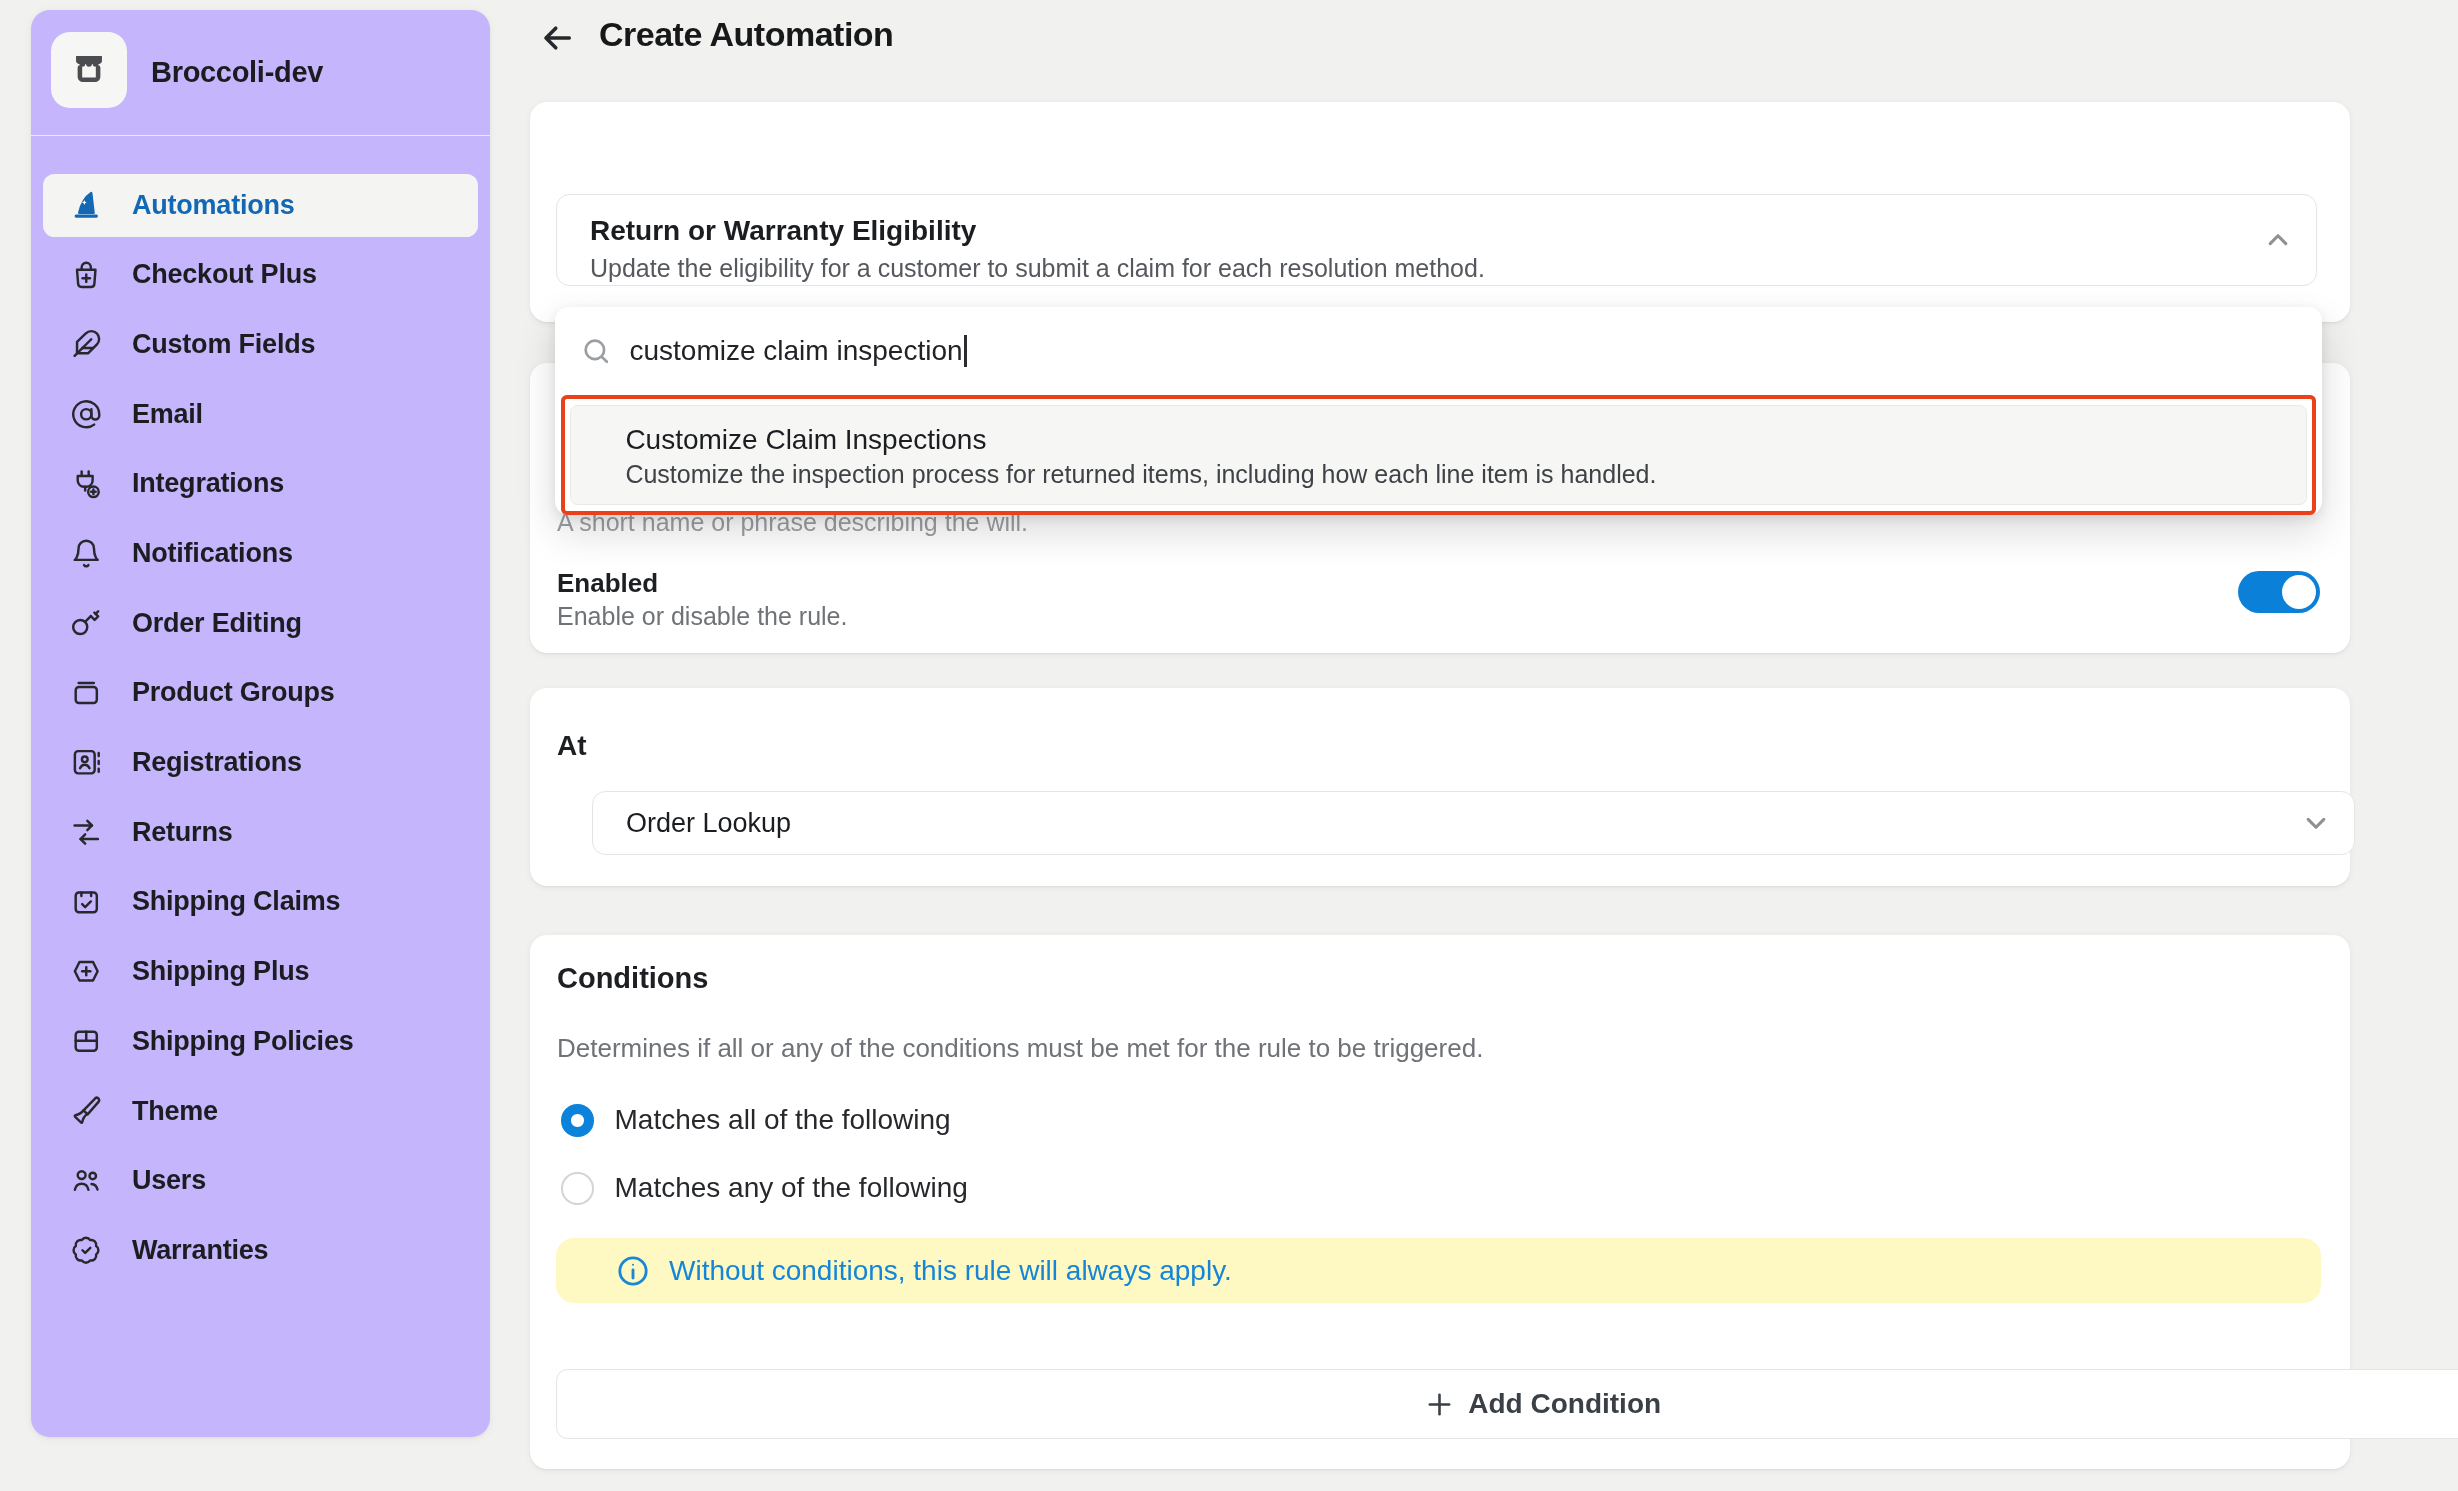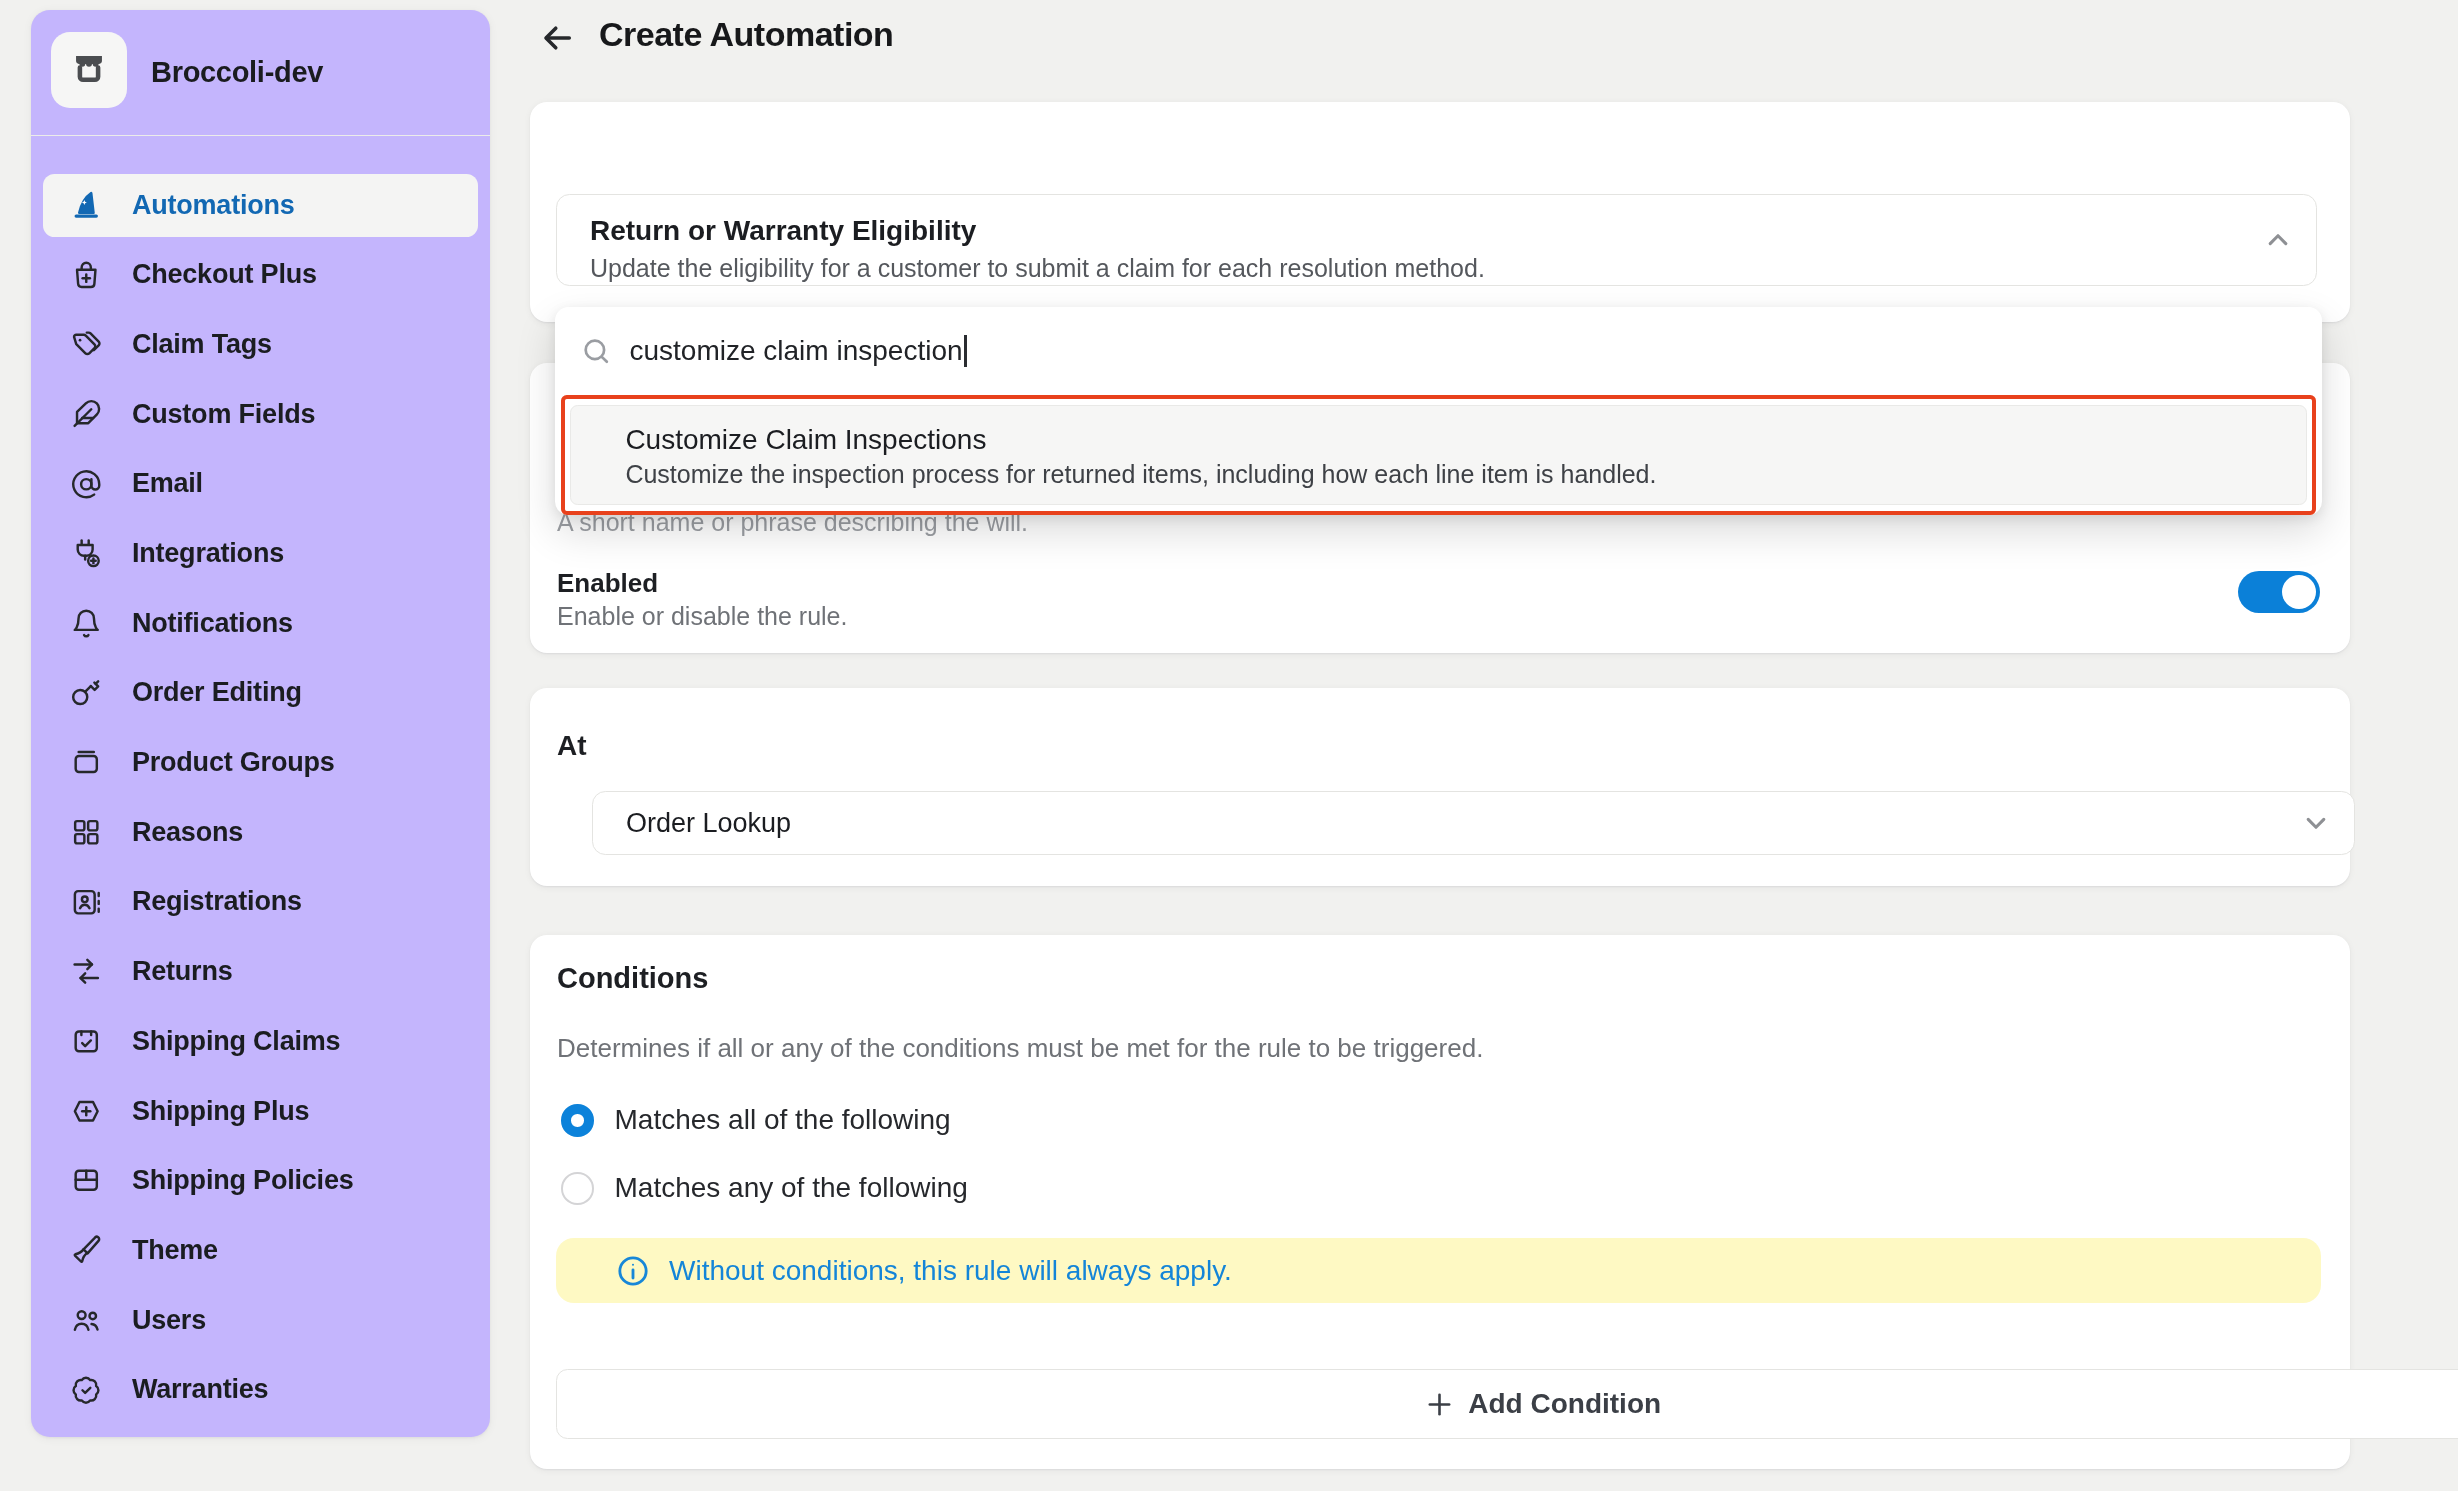--- a/index.html
+++ b/index.html
@@ -178,30 +178,20 @@
             <svg viewBox="0 0 24 24" fill="none" stroke="currentColor" stroke-width="1.8" stroke-linecap="round" stroke-linejoin="round">
               <path d="M8.6 8V6.2a3.4 3.4 0 0 1 6.8 0V8"></path>
               <path d="M5.2 8h13.6l-.8 10.3a2.6 2.6 0 0 1-2.6 2.4H8.6A2.6 2.6 0 0 1 6 18.3z"></path>
               <path d="M12 11.5v5.4"></path>
               <path d="M9.3 14.2h5.4"></path>
             </svg>
           </span>
     <span class="nav-label">Checkout Plus</span>
   </div>
 
-  <div class="nav-item">
-    <span class="nav-icon">
-            <svg viewBox="0 0 24 24" fill="none" stroke="currentColor" stroke-width="1.8" stroke-linecap="round" stroke-linejoin="round">
-              <path d="M3 6.6A1.6 1.6 0 0 1 4.6 5h5.6c.55 0 1.08.22 1.47.61l6.4 6.4a2 2 0 0 1 0 2.83l-3.83 3.83a2 2 0 0 1-2.83 0l-6.4-6.4A2.1 2.1 0 0 1 4.4 11.2z"></path>
-              <circle cx="7.4" cy="9" r="1" fill="currentColor" stroke="none"></circle>
-              <path d="M12.4 3.4h1.3c.55 0 1.08.22 1.47.61l6 6a2 2 0 0 1 0 2.83L17.6 16.4"></path>
-            </svg>
-          </span>
-    <span class="nav-label">Claim Tags</span>
-  </div>
 
   <div class="nav-item">
     <span class="nav-icon">
             <svg viewBox="0 0 24 24" fill="none" stroke="currentColor" stroke-width="1.8" stroke-linecap="round" stroke-linejoin="round">
               <path d="M19.9 12.1a5.8 5.8 0 0 0-8.2-8.2L5.2 10.3V18.6h8.3z"></path>
               <path d="M15.7 8.3 3.4 20.6"></path>
               <path d="M17 14.7H9"></path>
             </svg>
           </span>
     <span class="nav-label">Custom Fields</span>
@@ -257,31 +247,20 @@
   <div class="nav-item">
     <span class="nav-icon">
             <svg viewBox="0 0 24 24" fill="none" stroke="currentColor" stroke-width="1.8" stroke-linecap="round" stroke-linejoin="round">
               <path d="M6.4 4.4h11.2"></path>
               <rect x="4.2" y="7.4" width="15.6" height="11.8" rx="2.4"></rect>
             </svg>
           </span>
     <span class="nav-label">Product Groups</span>
   </div>
 
-  <div class="nav-item">
-    <span class="nav-icon">
-            <svg viewBox="0 0 24 24" fill="none" stroke="currentColor" stroke-width="1.8" stroke-linecap="round" stroke-linejoin="round">
-              <rect x="3.8" y="3.8" width="6.8" height="6.8" rx="1.4"></rect>
-              <rect x="13.4" y="3.8" width="6.8" height="6.8" rx="1.4"></rect>
-              <rect x="3.8" y="13.4" width="6.8" height="6.8" rx="1.4"></rect>
-              <rect x="13.4" y="13.4" width="6.8" height="6.8" rx="1.4"></rect>
-            </svg>
-          </span>
-    <span class="nav-label">Reasons</span>
-  </div>
 
   <div class="nav-item">
     <span class="nav-icon">
             <svg viewBox="0 0 24 24" fill="none" stroke="currentColor" stroke-width="1.8" stroke-linecap="round" stroke-linejoin="round">
               <rect x="3.6" y="3.8" width="14.6" height="16.4" rx="2.4"></rect>
               <circle cx="10.9" cy="9.8" r="2.1"></circle>
               <path d="M7.4 16.4c.7-1.7 2-2.6 3.5-2.6s2.8.9 3.5 2.6"></path>
               <path d="M21.2 5.2v2.2"></path>
               <path d="M21.2 11v2.2"></path>
               <path d="M21.2 16.8V19"></path>

